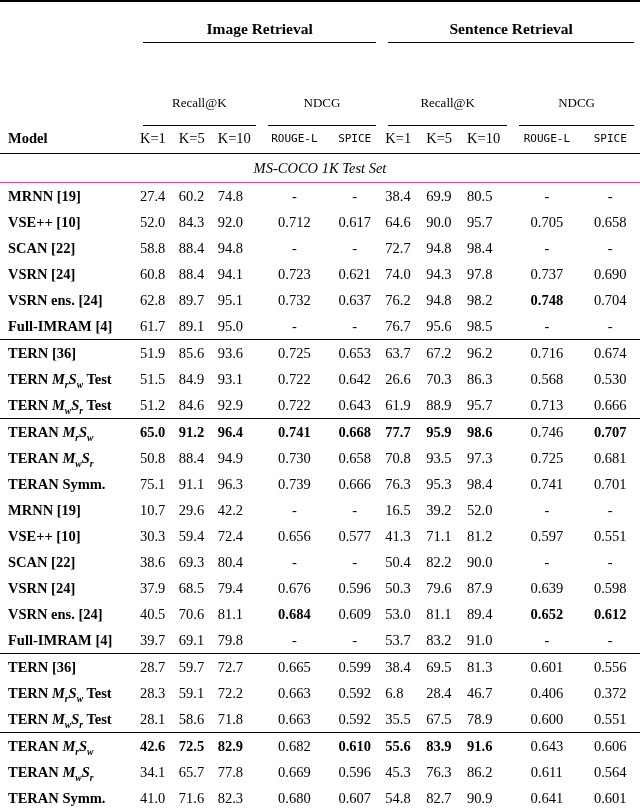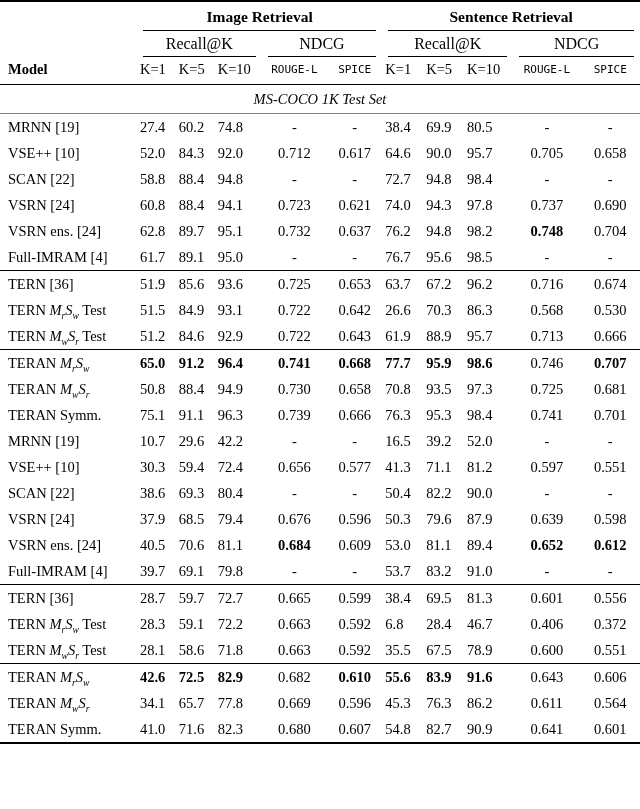--- a/index.html
+++ b/index.html
@@ -39,41 +39,41 @@
     font-weight: normal;
     vertical-align: middle;
   }
   thead th { padding: 4px 6px 0 6px; }
   tr.grp-row th { padding-top: 6px; }
   .cmid {
     border-bottom: 1px solid #000;
     text-align: center;
     padding-bottom: 4px;
   }
-  tr.grp-row .cmid { font-weight: bold; font-size: 15.5px; }
-  tr.sub-row .cmid { font-size: 16px; padding-bottom: 3px; }
+  tr.grp-row .cmid { font-weight: bold; font-size: 15.5px; margin-top: 12px; }
+  tr.sub-row .cmid { font-size: 13px; padding-bottom: 14px; margin-top: 48px; }
   tr.cols th { border-bottom: 1.2px solid #000; padding-bottom: 6px; }
   .model-col { text-align: left; padding-left: 8px; }
   .model-h { font-weight: bold; }
   .kl { text-align: left; padding-left: 3px; }
   .nc { text-align: center; }
   .mono {
     font-family: "DejaVu Sans Mono", monospace;
     font-size: 11px;
   }
   .sec-title td {
     border-top: 1px solid #000;
     border-bottom: 1px solid #ec4899;
     text-align: center;
     font-style: italic;
     padding: 5.5px 0;
   }
   .group-start td { border-top: 1px solid #000; }
   td.b { font-weight: bold; }
-  td.model-cell { padding-left: 8px; text-align: left; white-space: nowrap; }
+  td.model-cell { padding-left: 8px; text-align: left; white-space: nowrap; font-weight: bold; }
   i { font-style: italic; }
   sub { font-size: 66%; font-style: italic; line-height: 0; }
 </style>
 </head>
 <body>
 
 <div class="page">
   <table>
     <colgroup>
       <col class="c-model">

